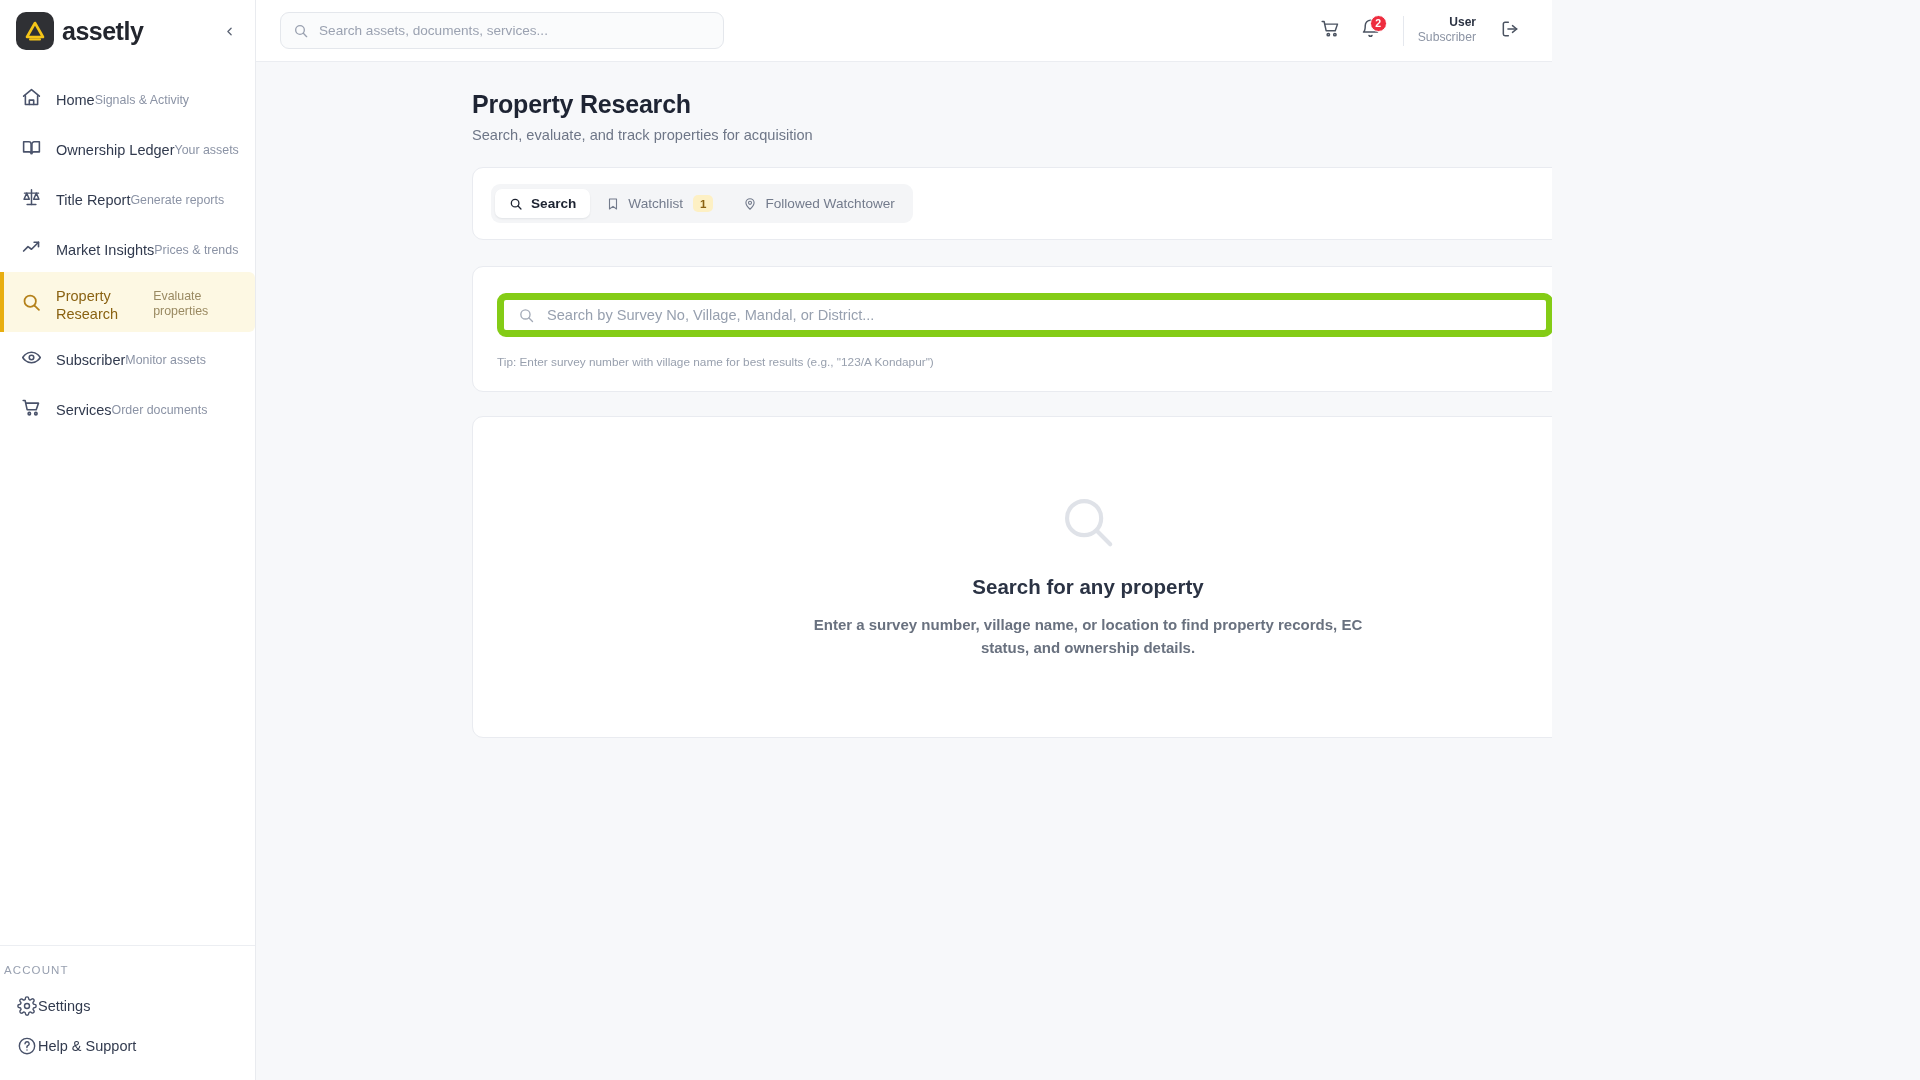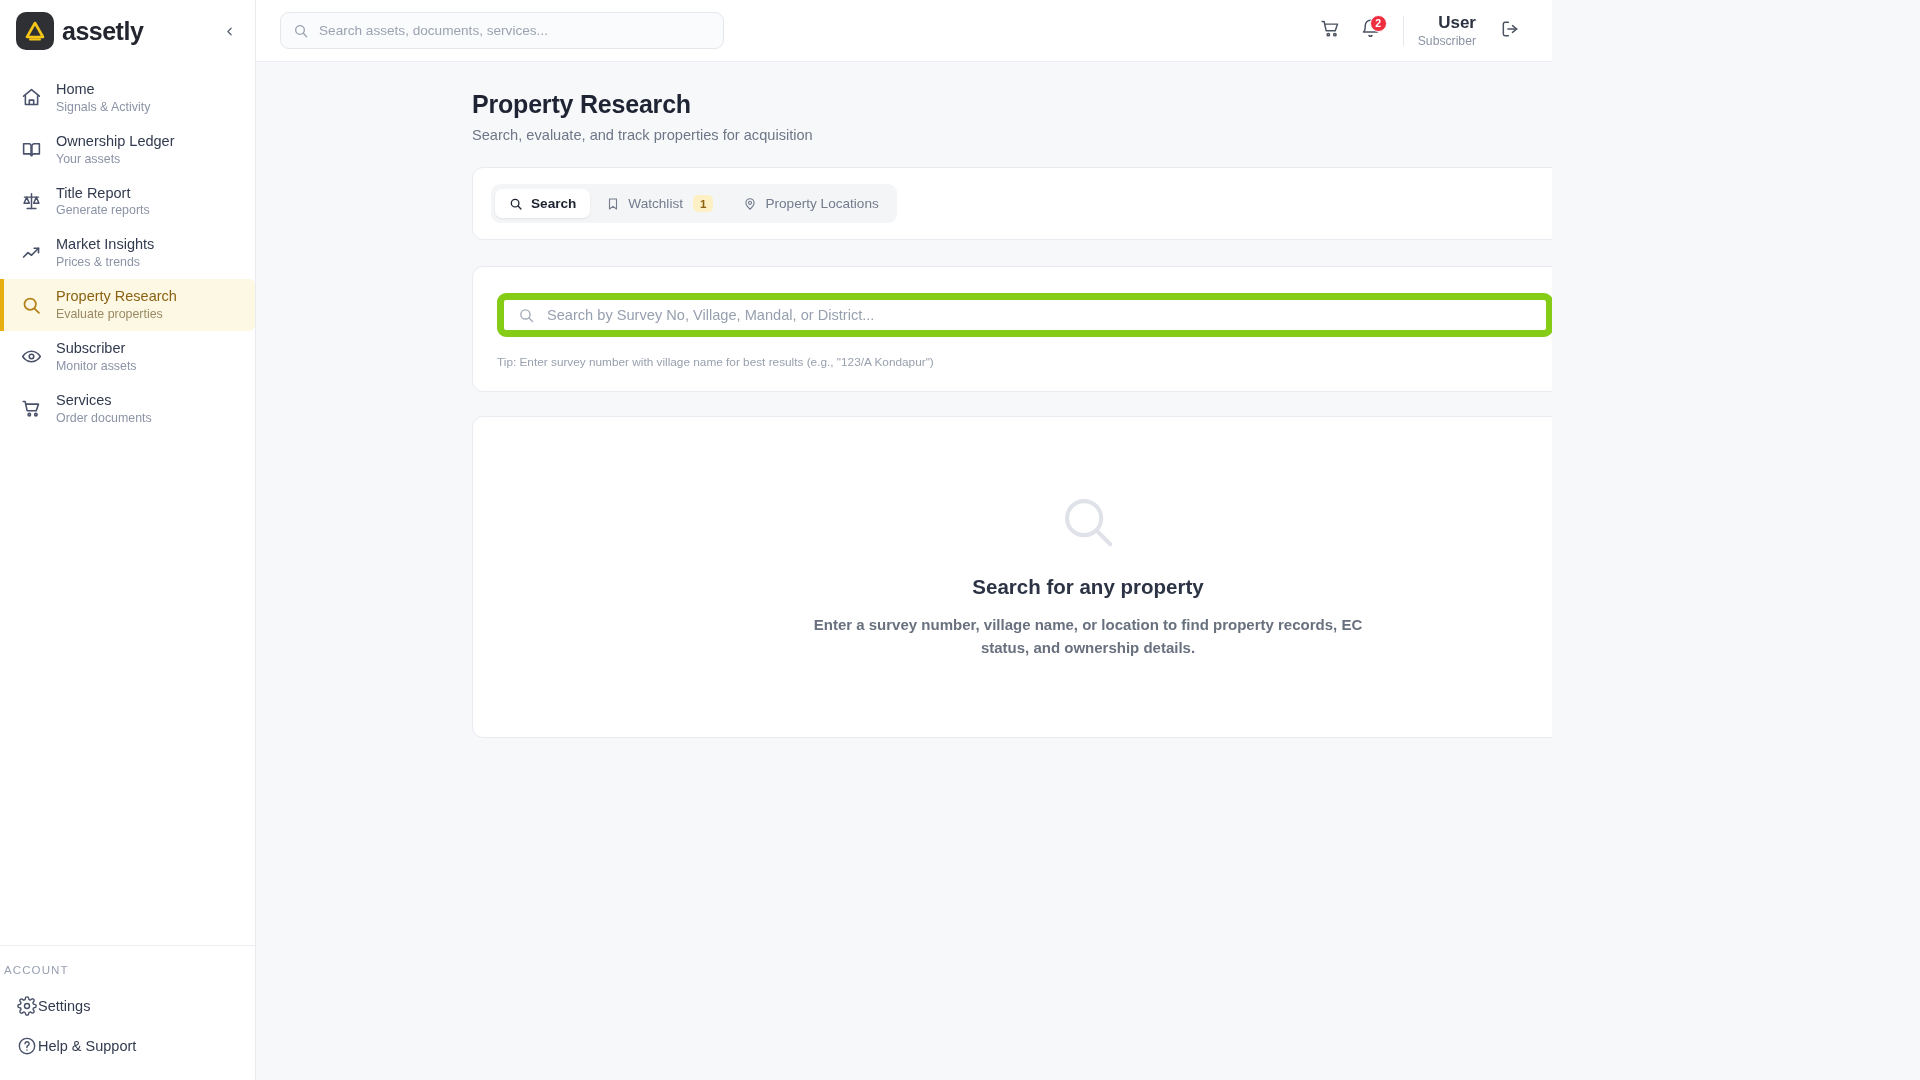--- a/index.html
+++ b/index.html
@@ -52,21 +52,21 @@
     padding: 9px 16px 9px 16px;
     cursor: pointer;
     border-left: 4px solid transparent;
     min-height: 50px;
   }
   .nav-item .ico {
     width: 22px; height: 22px; flex: 0 0 22px;
     display: flex; align-items: center; justify-content: center;
     color: #49526a;
   }
-  .nav-text { display: flex; flex-direction: column; line-height: 1.22; }
+  .nav-text { display: flex; flex-direction: row; line-height: 1.22; margin-top: 7px; }
   .nav-title { font-size: 14.5px; color: #313a4e; }
   .nav-sub { font-size: 12.4px; color: #8b93a5; margin-top: 1px; }
 
   .nav-item.active {
     background: #fdf8e3;
     border-left: 4px solid #e8ae10;
     border-top-right-radius: 6px;
     border-bottom-right-radius: 6px;
   }
   .nav-item.active .ico { color: #b4811a; }
@@ -131,21 +131,21 @@
     min-width: 17px; height: 17px; padding: 0 4px;
     border-radius: 9px; background: #ee2d3f; color: #fff;
     font-size: 10.5px; font-weight: bold;
     display: flex; align-items: center; justify-content: center;
     border: 1.5px solid #fff;
   }
   .divider-v {
     width: 1px; height: 30px; background: #e5e8ee; margin: 0 14px 0 12px;
   }
   .user-block { text-align: right; line-height: 1.25; margin-right: 14px; }
-  .user-name { font-size: 17px; color: #2b3242; font-weight: bold; }
+  .user-name { font-size: 12px; color: #2b3242; font-weight: bold; }
   .user-role { font-size: 12.2px; color: #8c94a4; }
 
   .content {
     flex: 1; overflow: hidden;
     padding: 28px 0 0 0;
   }
   .content-inner { width: 1232px; margin-left: 216px; }
 
   .page-title { font-size: 25px; font-weight: bold; color: #1e2433; letter-spacing: -0.2px; }
   .page-sub { font-size: 14.6px; color: #6e7687; margin-top: 8px; }
@@ -443,21 +443,21 @@
               <span class="tab-badge">1</span>
             </div>
 
             <div class="tab">
               <span class="ico">
                 <svg width="14" height="14" viewBox="0 0 24 24" fill="none" stroke="currentColor" stroke-width="1.9" stroke-linecap="round" stroke-linejoin="round">
                     <path d="M12 21s7-6.2 7-11a7 7 0 1 0-14 0c0 4.8 7 11 7 11z"></path>
                     <circle cx="12" cy="10" r="2.6"></circle>
                   </svg>
               </span>
-              <span>Property Locations</span>
+              <span>Followed Watchtower</span>
             </div>
           </div>
         </div>
 
         <div class="card search-card">
           <div class="search-row">
             <div class="search-field">
               <span class="sicon">
                 <svg width="17" height="17" viewBox="0 0 24 24" fill="none" stroke="currentColor" stroke-width="1.9" stroke-linecap="round">
                     <circle cx="10.5" cy="10.5" r="6.5"></circle>

